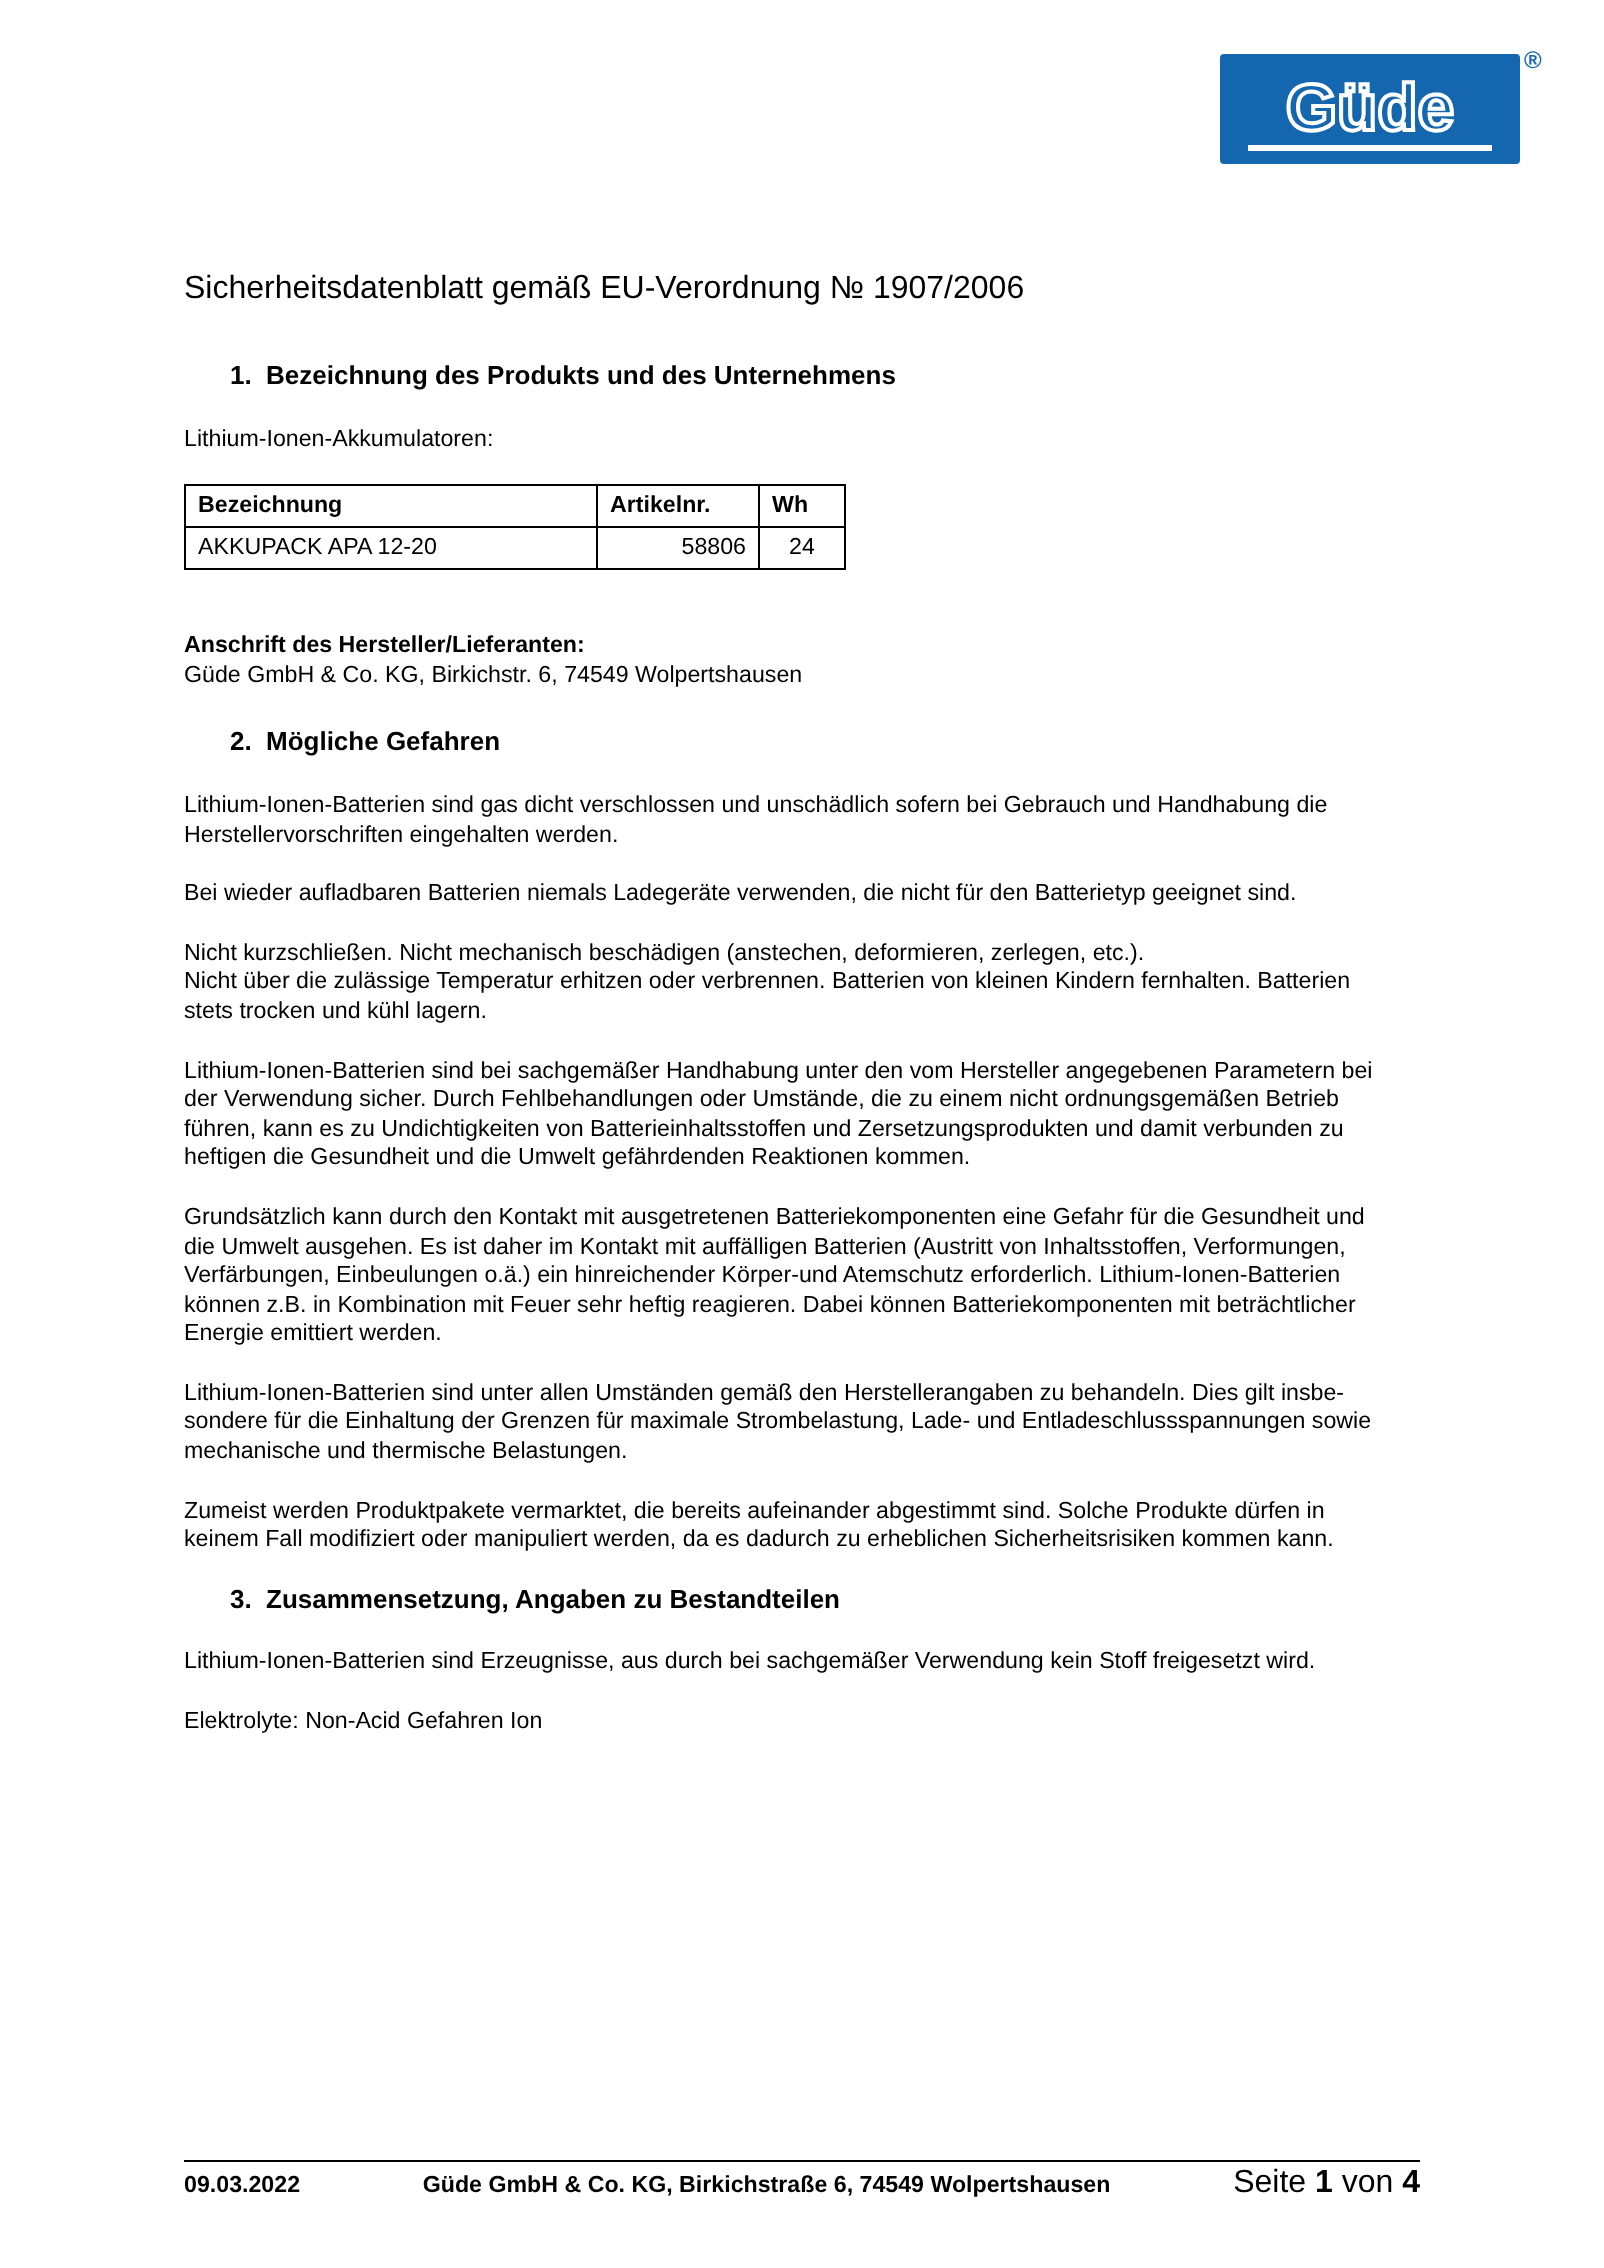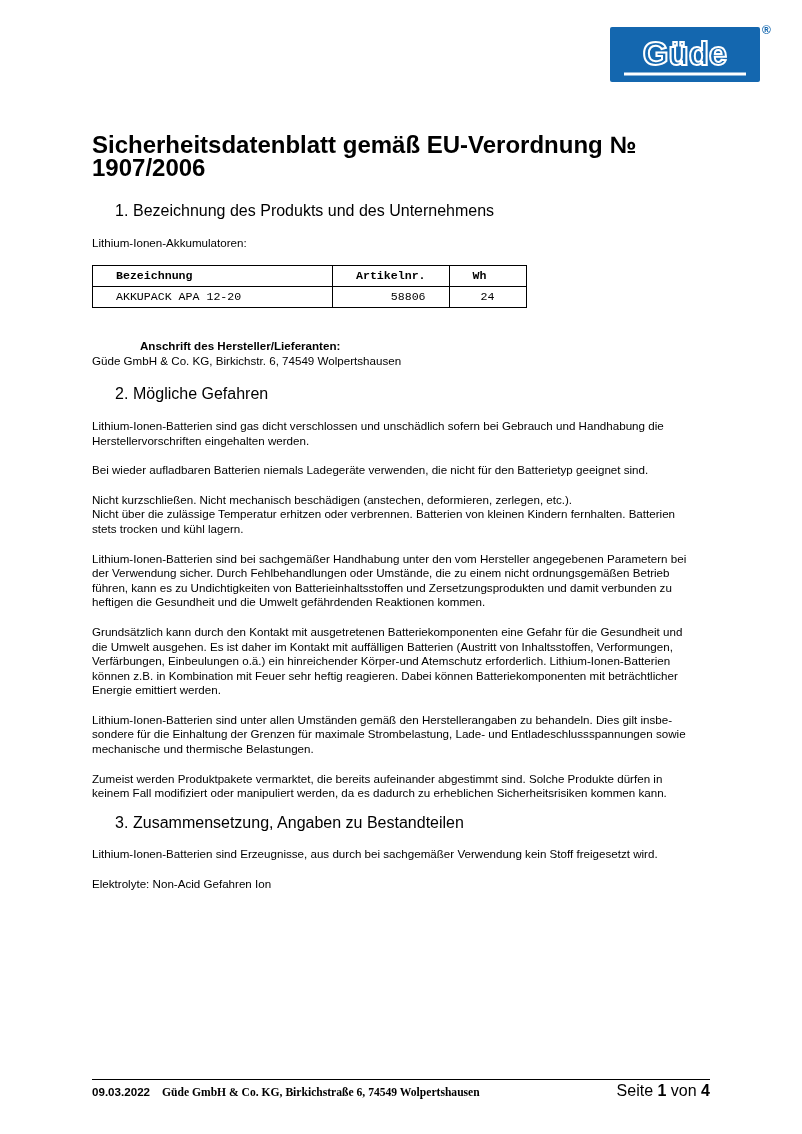--- a/index.html
+++ b/index.html
@@ -11,48 +11,48 @@
     font-family:"Liberation Sans",sans-serif;
     font-size:11.6px;line-height:14.6px;color:#000;
     box-sizing:border-box;
     padding:133px 92px 0 92px;
     overflow:hidden;
   }
   
   .logo-wrap{position:absolute;top:27px;left:610px;width:172px;height:58px;}
   .reg-mark{position:absolute;left:152px;top:-4px;font-size:12px;font-weight:bold;color:#1467af;}
   
-  .doc-title{margin:0 0 25px 0;font-size:24px;line-height:23px;font-weight:bold;}
+  .doc-title{margin:0 0 25px 0;font-size:16px;line-height:23px;font-weight:normal;}
   
-  .sec-heading{font-weight:normal;margin:0 0 17px 23px;font-size:16px;}
+  .sec-heading{font-weight:bold;margin:0 0 17px 23px;font-size:13px;}
   .sec-num{display:inline-block;min-width:18px;}
   
   .para{margin:0 0 15px 0;white-space:pre-line;}
   .para-heading{font-weight:bold;margin:0;}
   
   .prod-table{border-collapse:collapse;margin:2px 0 31px 0;}
-  .prod-table th,.prod-table td{border:1px solid #000;padding:3px 23px;font-size:11.6px;line-height:14px;font-family:Liberation Mono, monospace;}
+  .prod-table th,.prod-table td{border:1px solid #000;padding:3px 6px;font-size:11.6px;line-height:14px;}
   .prod-table th{font-weight:bold;text-align:left;}
   .col-bez{width:193px;}
   .col-art{width:68px;}
   .col-wh{width:30px;}
   .cell-right{text-align:right;}
   .cell-center{text-align:center;}
   
   .addr-block{margin:0 0 19px 0;}
-  .addr-heading{font-weight:bold;margin-left:48px;}
+  .addr-heading{font-weight:bold;}
   
   .footer{
     position:absolute;left:92px;right:92px;bottom:33px;
     border-top:1px solid #000;padding-top:4px;
     display:flex;align-items:baseline;
     font-weight:bold;font-size:11.6px;gap:12px;
   }
   .f-date{white-space:nowrap;}
-  .f-company{flex:1;text-align:left;font-family:Liberation Serif, serif;}
+  .f-company{flex:1;text-align:center;}
   .f-page{font-weight:normal;font-size:16px;white-space:nowrap;}
   .f-page b{font-weight:bold;}
 </style>
 </head>
 <body>
 
 <div class="page">
 
   <div class="logo-wrap">
     <svg width="150" height="55" viewBox="0 0 150 55">

